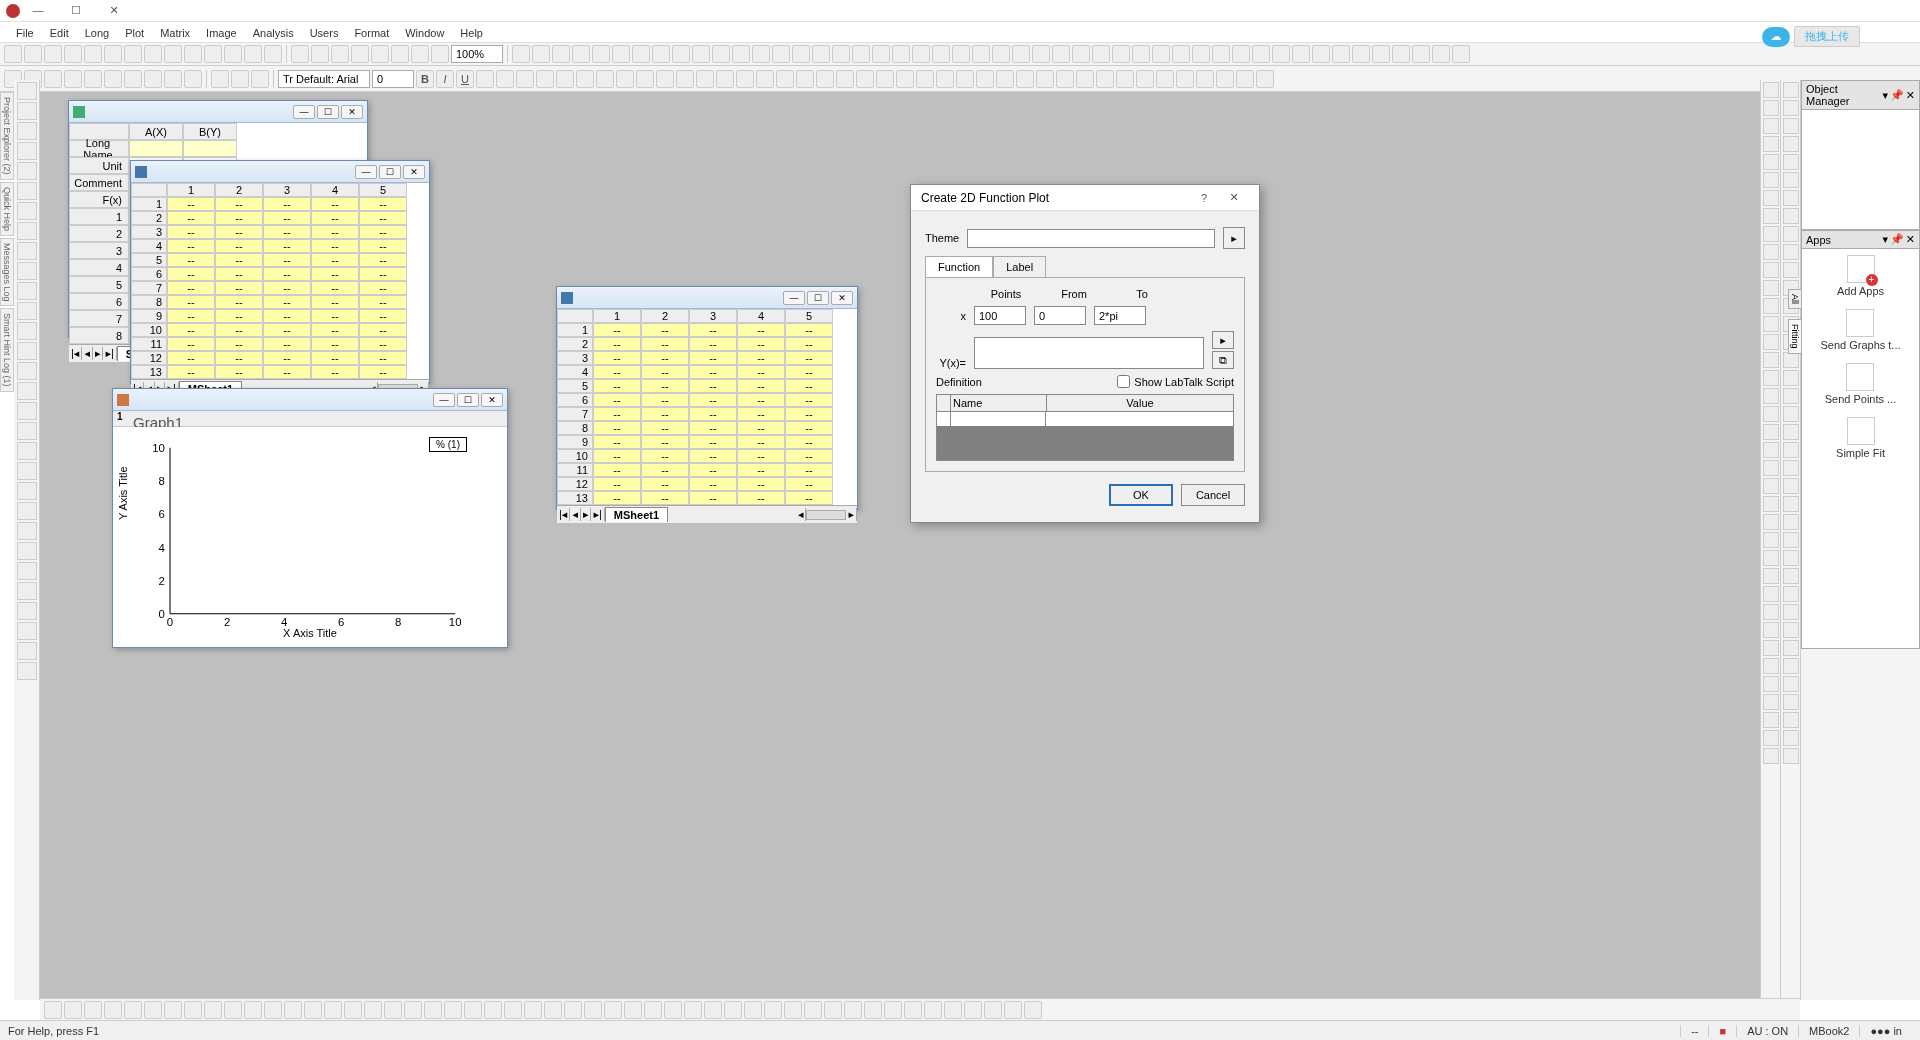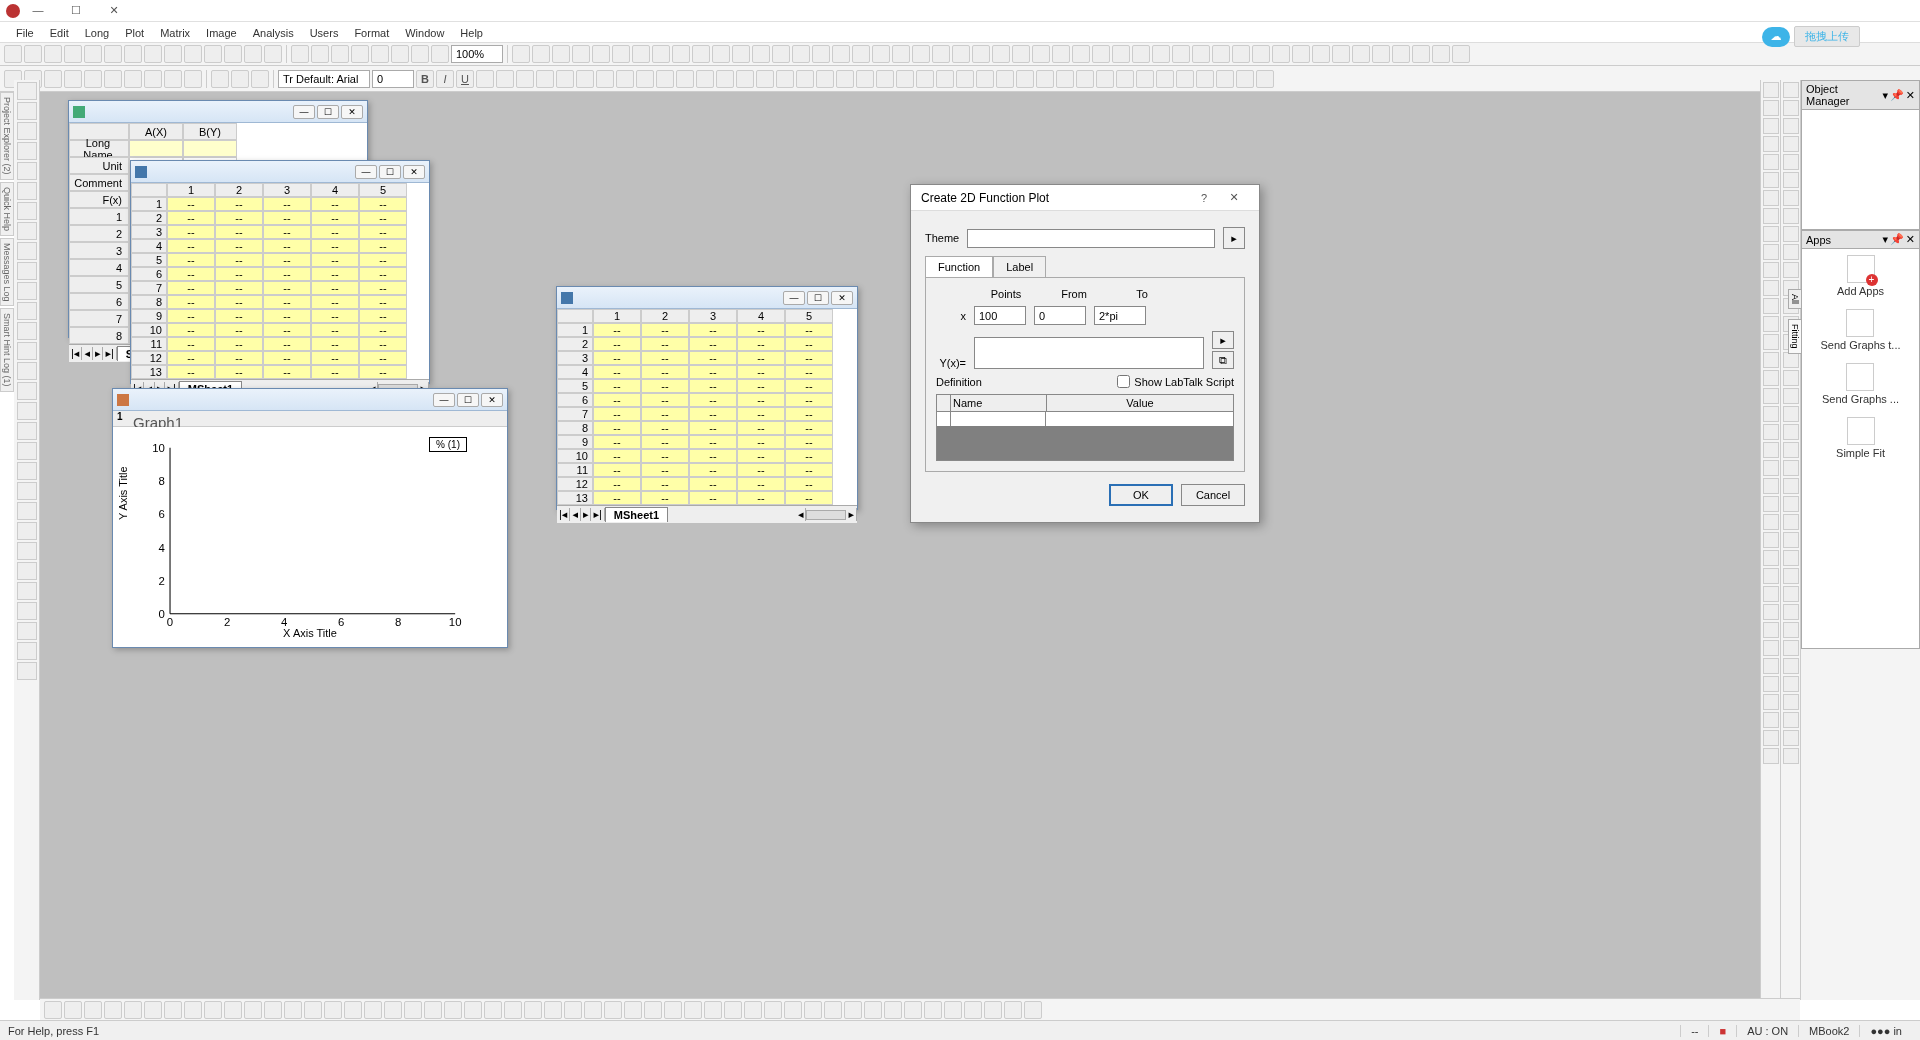--- a/index.html
+++ b/index.html
@@ -775,21 +775,21 @@
     <div class="app-item">
         <div class="aico plus"></div>
         <div>Add Apps</div>
       </div>
     <div class="app-item">
         <div class="aico"></div>
         <div>Send Graphs t...</div>
       </div>
     <div class="app-item">
         <div class="aico"></div>
-        <div>Send Graphs ...</div>
+        <div>Send Points ...</div>
       </div>
     <div class="app-item">
         <div class="aico"></div>
         <div>Simple Fit</div>
       </div>
   </div>
 </div>
 
 <div class="bottom-toolbar">
   <div class="tbtn"></div>

